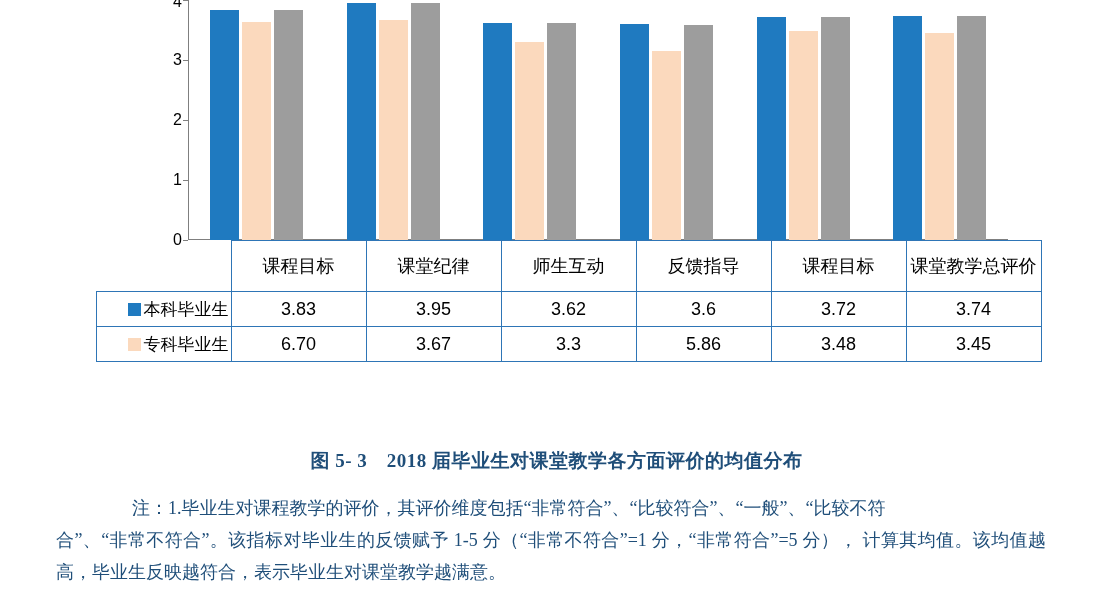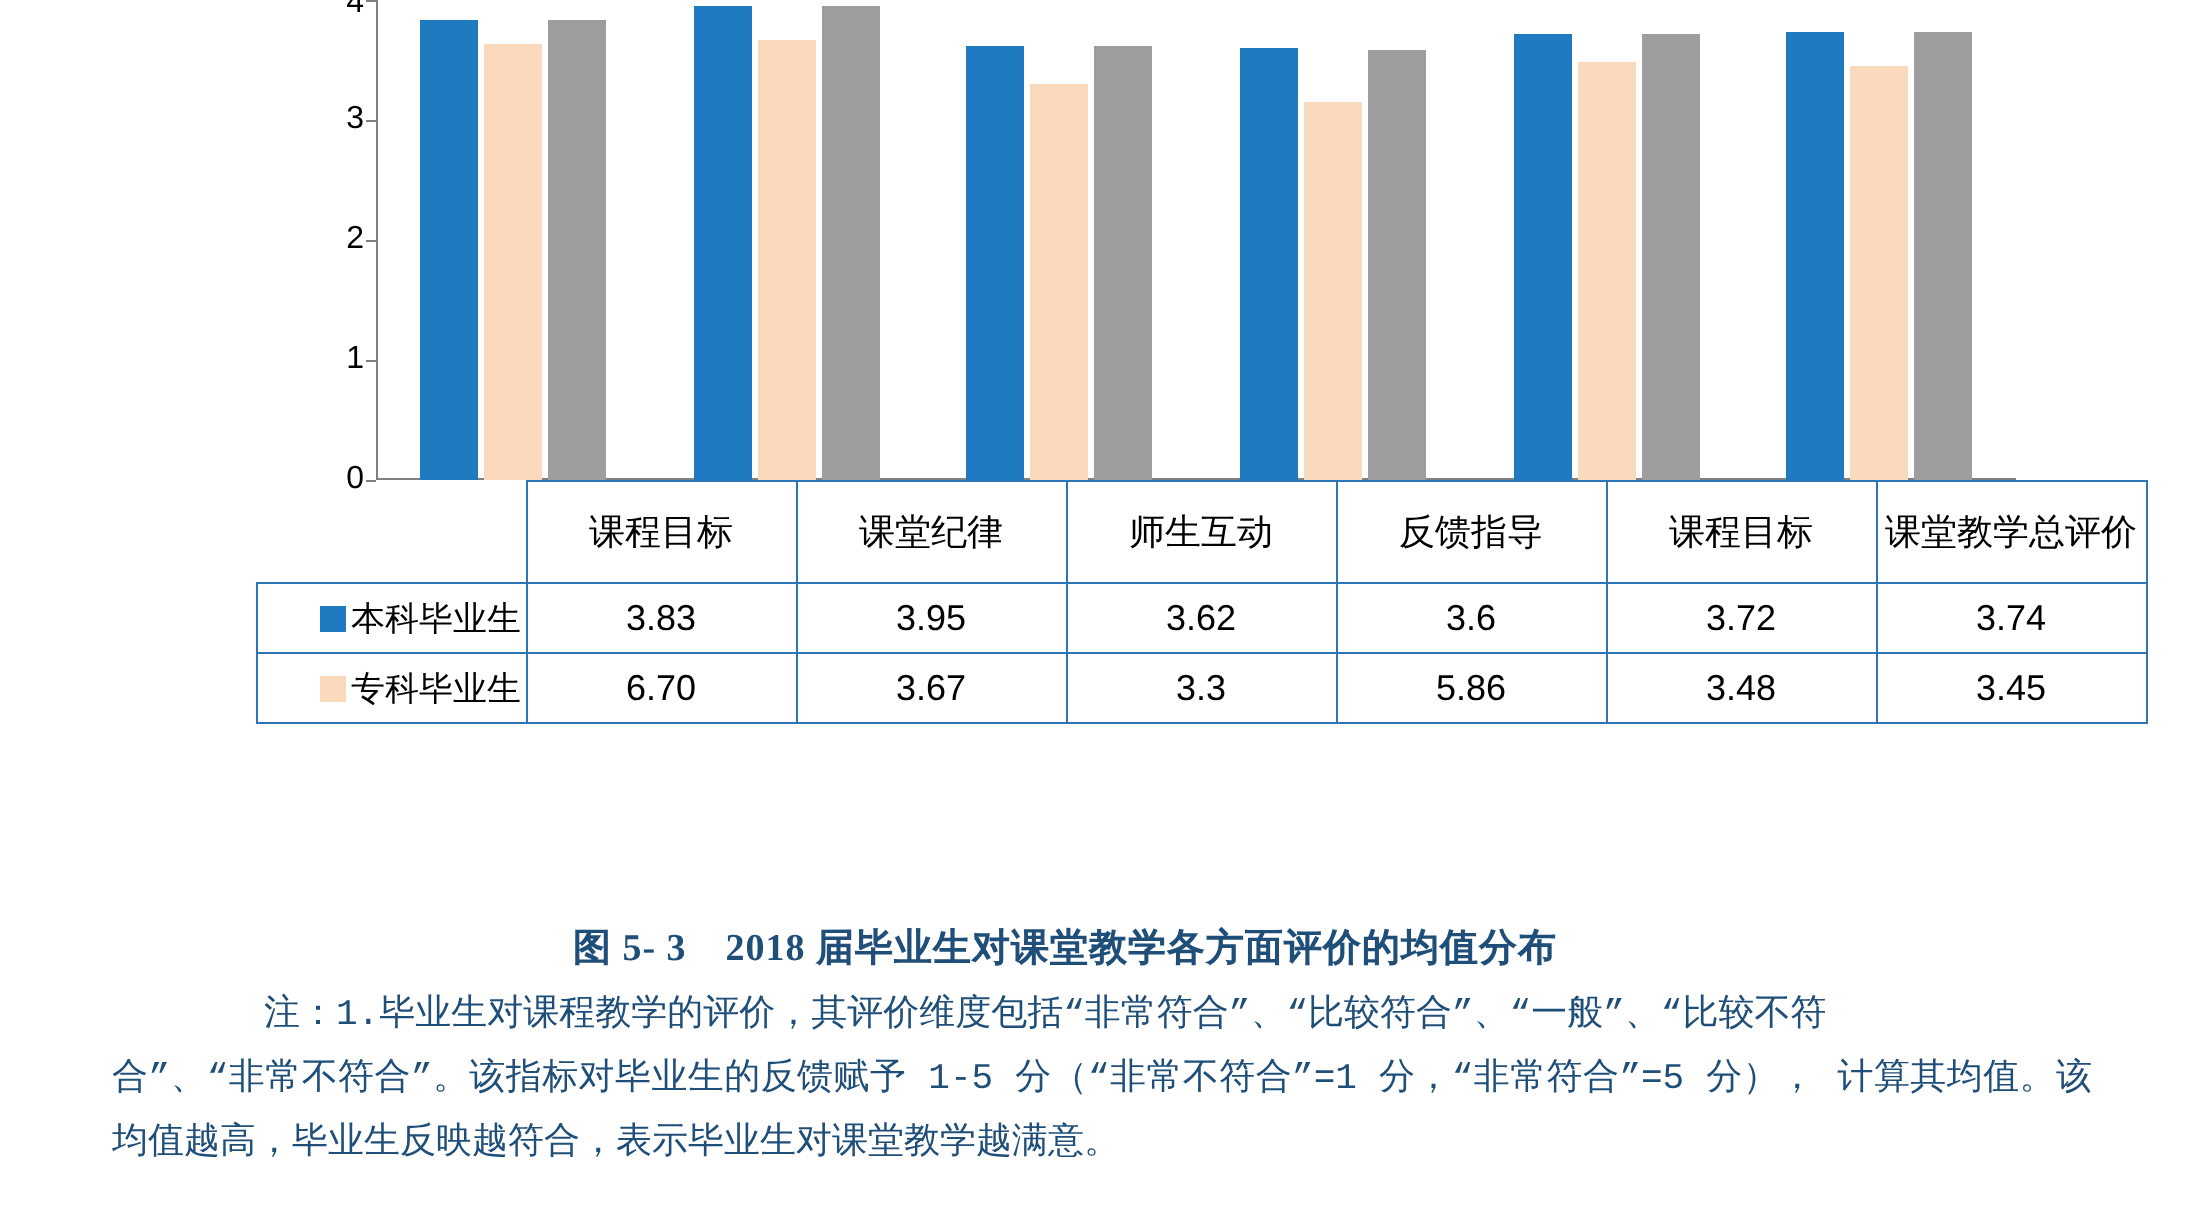--- a/index.html
+++ b/index.html
@@ -99,21 +99,20 @@
   .bar.s2 { background: #9d9d9d; }
 
   
   #datatable {
     position: absolute;
     left: 96px;
     top: 240px;
     width: 912px;
     border-collapse: collapse;
     table-layout: fixed;
-    margin-left: 32px;
   }
   #datatable td {
     border: 1px solid #2e75b6;
     font-size: 18px;
     text-align: center;
     height: 34px;
     padding: 0 2px;
     color: #000;
   }
   #datatable tr.header-row td {
@@ -138,35 +137,36 @@
   .swatch.s1 { background: #fbd9bd; }
   .swatch.s2 { background: #9d9d9d; }
   .col-label { width: 130px; }
   .col-data  { width: 130px; }
   .blank-cell { border: none !important; }
 
   
   #caption {
     position: absolute;
     left: 0;
-    top: 461px;
+    top: 448px;
     width: 1065px;
     text-align: center;
     font-family: "Liberation Serif", serif;
     font-weight: bold;
     font-size: 19px;
     color: #1f4e79;
     letter-spacing: 0.5px;
+    padding-left: 24px;
   }
   #notes {
     position: absolute;
     left: 56px;
     top: 492px;
     width: 990px;
-    font-family: Liberation Mono, monospace;
+    font-family: Liberation Serif, serif;
     font-size: 18px;
     line-height: 32px;
     color: #1f4e79;
     text-align: justify;
   }
   #notes .indent { padding-left: 76px; display: block; }
 </style>
 </head>
 <body>
 

